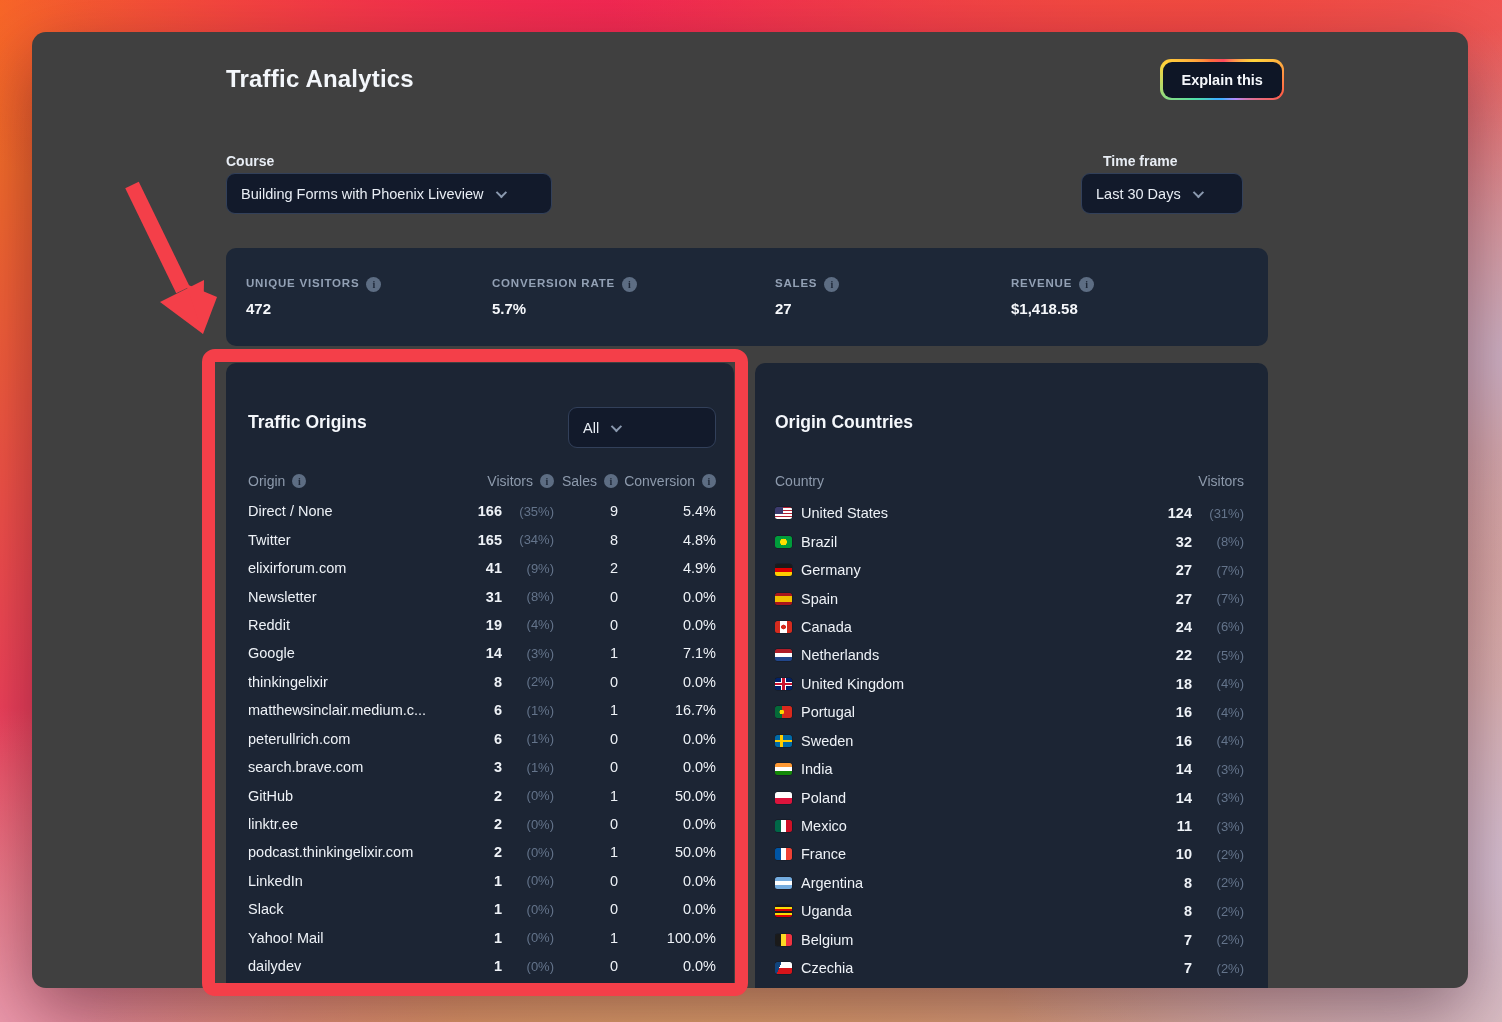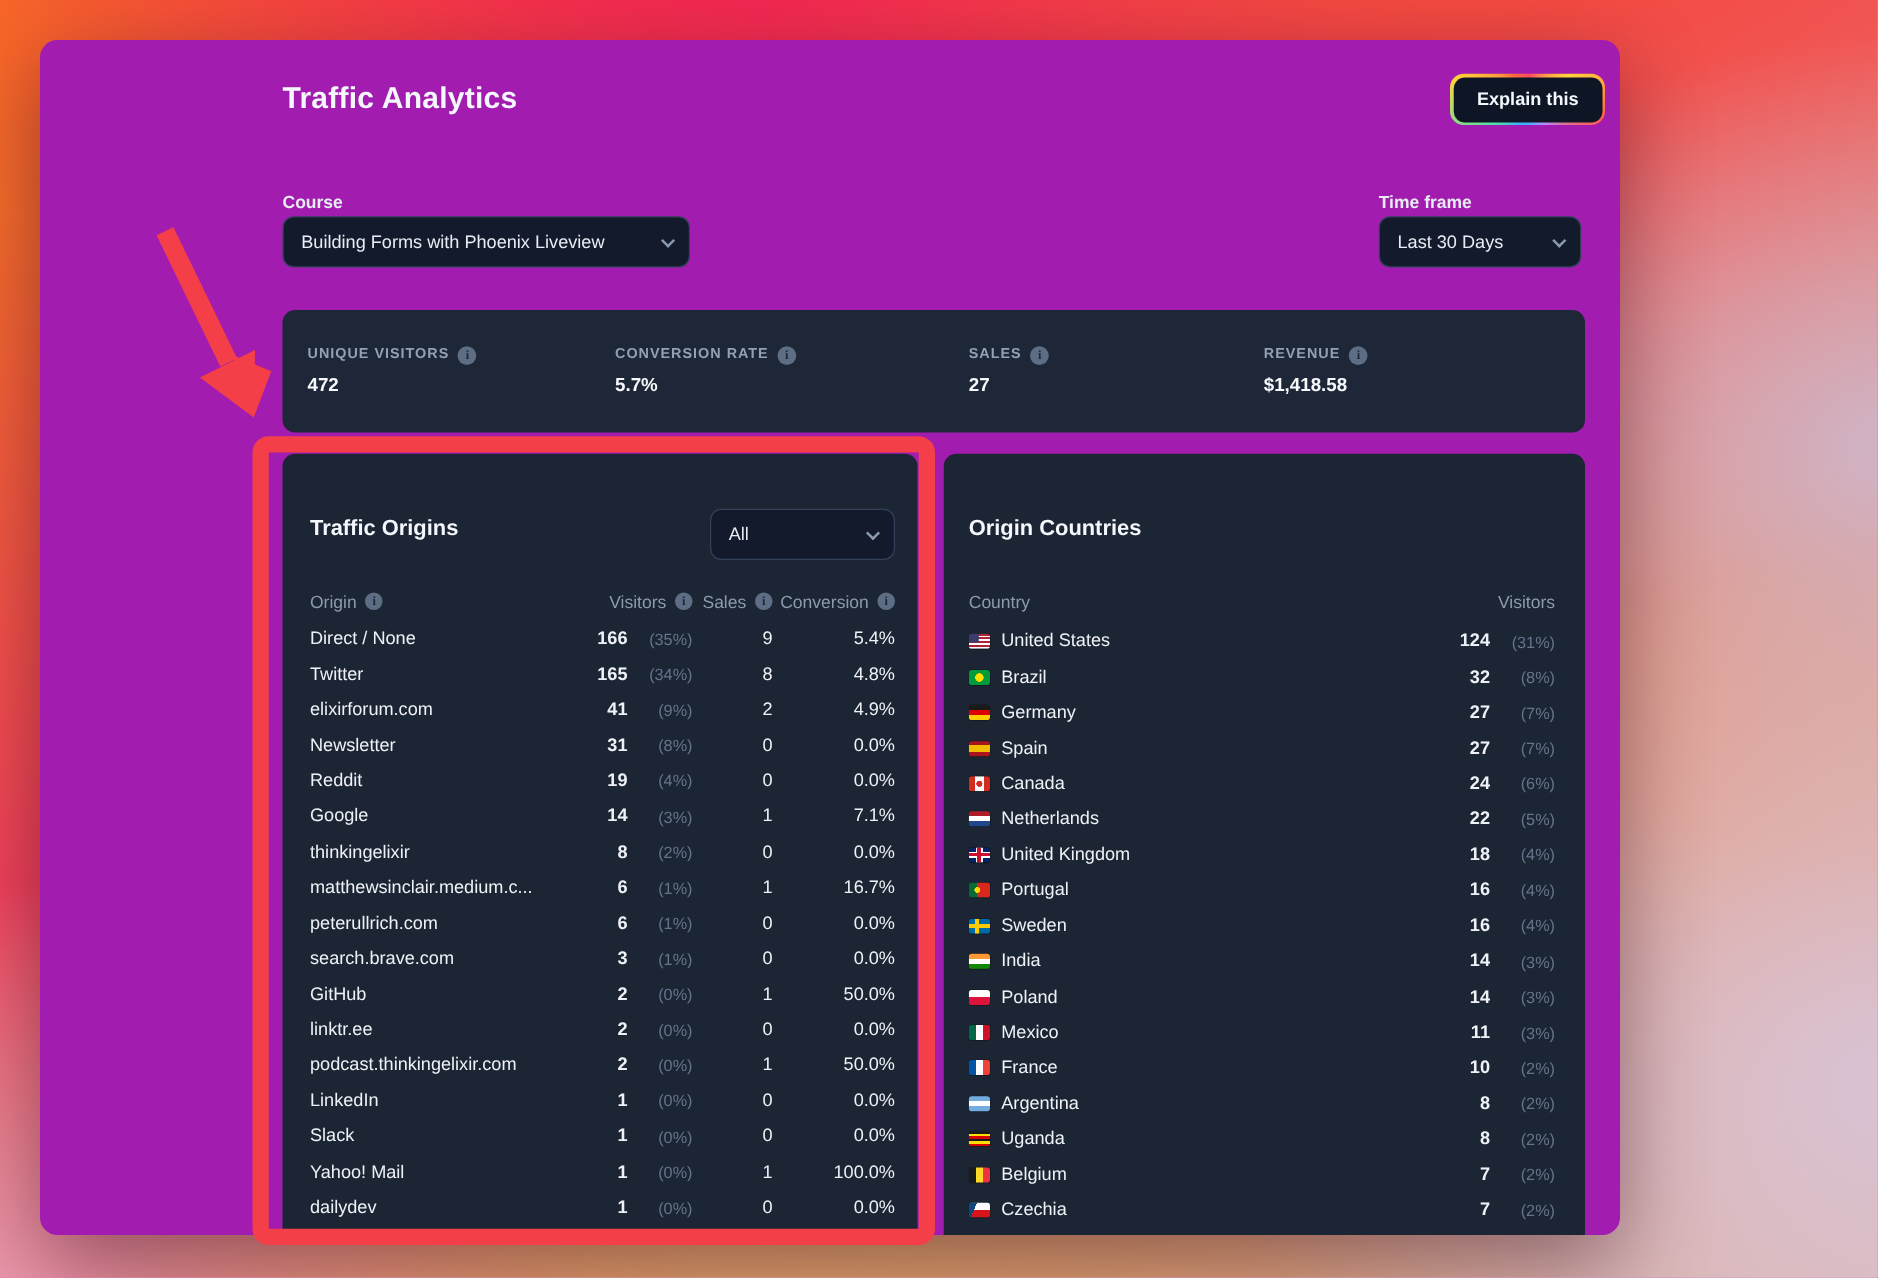--- a/index.html
+++ b/index.html
@@ -10,22 +10,22 @@
       radial-gradient(900px 700px at 101% 85%, #d9c3d6 0%, rgba(217,195,214,0) 60%),
       radial-gradient(800px 600px at 101% 35%, #cfb4c8 0%, rgba(207,180,200,0) 55%),
       radial-gradient(1000px 520px at 45% 108%, #e2a868 0%, rgba(226,168,104,0) 62%),
       radial-gradient(820px 560px at -2% 102%, #ec9cb2 0%, rgba(236,156,178,0) 60%),
       radial-gradient(1000px 620px at 78% -8%, #f4503a 0%, rgba(244,80,58,0) 58%),
       radial-gradient(1300px 760px at 40% -15%, #f30d5e 0%, rgba(243,13,94,0) 62%),
       linear-gradient(150deg, #f97a1c 0%, #f2425c 38%, #e8906f 68%, #dcb4a6 100%);
     position:relative;
   }
   .window {
-    position:absolute; left:32px; top:32px; width:1264px; height:956px;
-    background:#a21caf; border-radius:14px;
+    position:absolute; left:32px; top:32px; width:1436px; height:956px;
+    background:#404040; border-radius:14px;
     box-shadow:0 24px 70px rgba(40,5,25,.45);
     overflow:hidden;
   }
   .title {
     position:absolute; left:194px; top:33px;
     font-size:24px; font-weight:700; color:#f4f7fb; letter-spacing:.2px;
   }
   .explain-wrap {
     position:absolute; left:1128px; top:27px; padding:2.5px; border-radius:11px;
     background:conic-gradient(from 180deg,
@@ -35,21 +35,21 @@
   }
   .explain-btn {
     background:#0e1626; color:#f4f7fb; border:none; border-radius:9px;
     font-family:inherit; font-size:14.5px; font-weight:700;
     padding:10px 19px; cursor:pointer; display:block;
   }
   .filter-label { position:absolute; font-size:14px; font-weight:700; color:#e8edf4; }
   .select {
     position:absolute; height:41px; background:#121a2b;
     border:1px solid #32405a; border-radius:9px;
-    display:flex; align-items:center; justify-content:space-between;
+    display:flex; align-items:center; justify-content:flex-start;
     padding:0 14px; color:#e8edf4; font-size:14.5px; cursor:pointer;
   }
   .chev {
     width:8px; height:8px; border-right:2px solid #8a99af; border-bottom:2px solid #8a99af;
     transform:rotate(45deg) translateY(-2px); flex:none; margin-left:12px;
   }
   .stats-card {
     position:absolute; left:194px; top:216px; width:1042px; height:98px;
     background:#1d2737; border-radius:10px;
     display:grid; grid-template-columns:246px 283px 236px 1fr;
@@ -139,21 +139,21 @@
     <button class="explain-btn">Explain this</button>
   </div>
 
   <div class="filter-label" style="left:194px; top:121px;">Course</div>
   <div class="select" style="left:194px; top:141px; width:326px;">
     <span>Building Forms with Phoenix Liveview</span>
     <span class="chev"></span>
   </div>
 
   <div class="filter-label" style="left:1071px; top:121px;">Time frame</div>
-  <div class="select" style="left:1071px; top:141px; width:162px;">
+  <div class="select" style="left:1049px; top:141px; width:162px;">
     <span>Last 30 Days</span>
     <span class="chev"></span>
   </div>
 
   <div class="stats-card">
     <div class="stat">
       <div class="stat-label-row">
         <span class="stat-label">UNIQUE VISITORS</span>
         <span class="info-i">i</span>
       </div>

